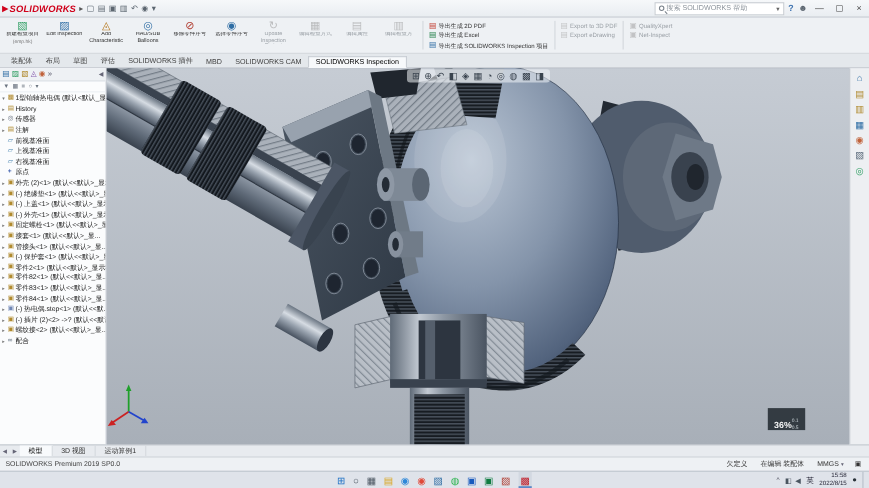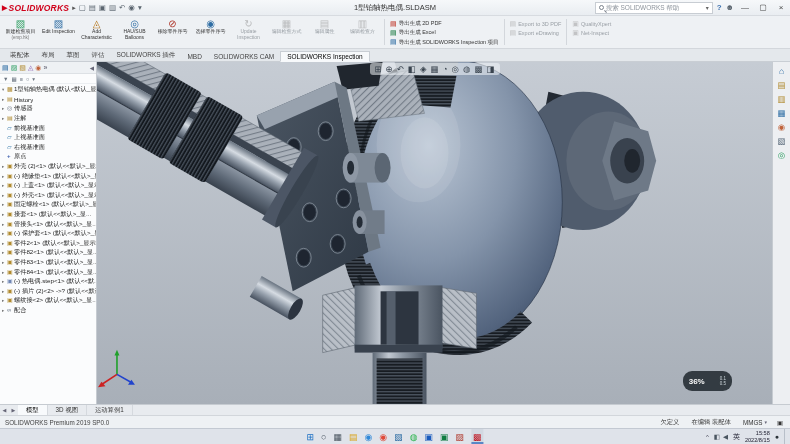--- a/index.html
+++ b/index.html
@@ -63,22 +63,22 @@
   .trow { display:flex; align-items:center; height:9.6px; white-space:nowrap; padding-left:2px; overflow:hidden; }
   .tarrow { width:5px; flex:none; font-size:4.5px; color:#777; }
   .tico { width:7px; flex:none; font-size:6px; line-height:7px; }
   .tlabel { font-size:6.2px; color:#1c1c1c; overflow:hidden; }
 
   .viewport { flex:1; position:relative; min-width:0; background:#b3bac2; }
   .viewport svg.model { position:absolute; inset:0; width:100%; height:100%; }
   .hud { position:absolute; top:1px; left:50%; transform:translateX(-50%); display:flex; gap:4px; align-items:center;
          background:rgba(243,246,249,.55); border-radius:3px; padding:1px 5px; }
   .hud-ico { font-size:8.5px; color:#39434e; cursor:default; }
-  .netbadge { position:absolute; right:40px; bottom:13px; background:#2b3339; color:#fff; border-radius:9px;
-              height:20px; display:flex; align-items:center; gap:15px; padding:0 6px; opacity:.93; }
+  .netbadge { position:absolute; right:40px; bottom:13px; background:#2b3339; color:#fff; border-radius:0;
+              height:20px; display:flex; align-items:flex-end; gap:0; padding:0 6px; opacity:.93; }
   .netbadge .pct { font-size:8px; font-weight:bold; }
   .netbadge .rates { display:flex; flex-direction:column; font-size:4.5px; line-height:5.5px; color:#cdd6dc; text-align:right; }
 
   .rstrip { width:18px; background:#edeff2; border-left:1px solid #c6cbd1; display:flex; flex-direction:column; align-items:center;
             padding-top:5px; gap:5px; flex:none; }
   .strip-ico { font-size:8.5px; line-height:9px; }
 
   
   .mtabs { height:11px; background:#e8ebef; border-top:1px solid #c6cbd1; display:flex; align-items:stretch; font-size:6.3px; }
   .mscroll { width:9px; display:flex; align-items:center; justify-content:center; color:#667; font-size:5px; }
@@ -124,21 +124,20 @@
 
       <span class="qa-ico">▢</span>
           <span class="qa-ico">▤</span>
           <span class="qa-ico">▣</span>
           <span class="qa-ico">▥</span>
           <span class="qa-ico">↶</span>
           <span class="qa-ico">◉</span>
           <span class="qa-ico">▾</span>
         </span>
     </div>
-    <div class="tb-title">1型铂轴热电偶.SLDASM</div>
     <div class="tb-right">
       <span class="searchbox">
         <span class="mag"></span>
         <input placeholder="搜索 SOLIDWORKS 帮助" style="">
         <span class="dd">▾</span>
       </span>
       <span class="tb-help">?</span>
       <span class="tb-user">☻</span>
       <span class="wbtn">—</span>
       <span class="wbtn">▢</span>

